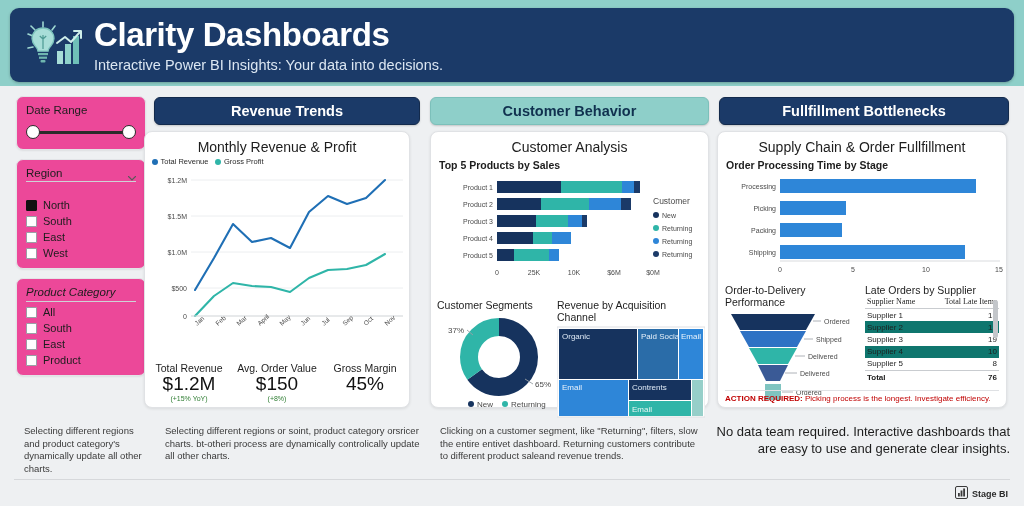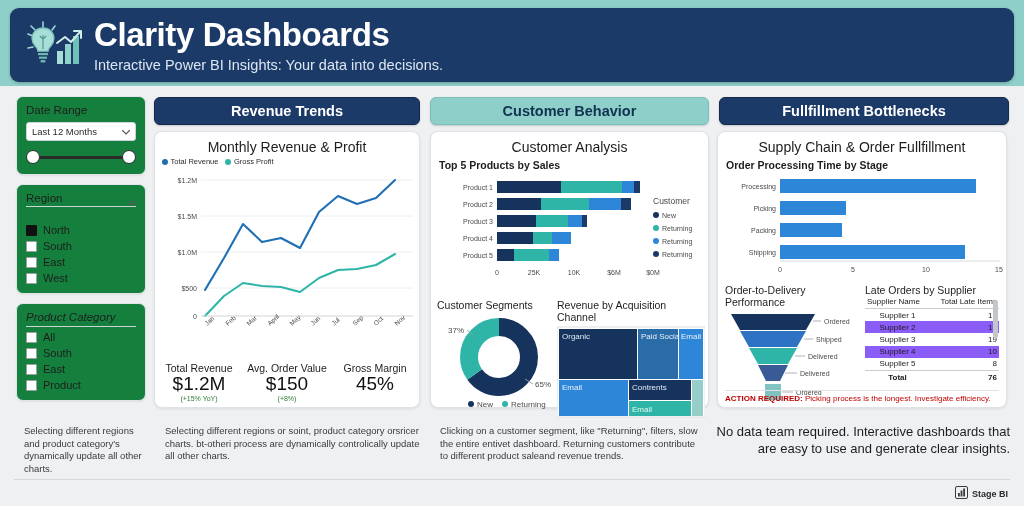--- a/index.html
+++ b/index.html
@@ -24,21 +24,21 @@
   .logo { width: 62px; height: 60px; flex: 0 0 62px; }
   .header-text { margin-left: 8px; }
   .header-title {
     color: #ffffff; font-size: 33px; font-weight: bold; letter-spacing: -0.4px; line-height: 38px;
   }
   .header-sub { color: #dbe6f2; font-size: 14.5px; line-height: 20px; margin-top: 1px; }
 
   
   .sidebar { position: absolute; left: 16px; top: 96px; width: 130px; }
   .card {
-    background: #15803d; border: 1px solid #e2e4e7; border-radius: 7px;
+    background: #ec4899; border: 1px solid #e2e4e7; border-radius: 7px;
     box-shadow: 0 1px 2px rgba(0,0,0,.07);
     padding: 7px 9px 9px 9px; margin-bottom: 9px;
   }
   .card-title { font-size: 11.5px; color: #1d1d1d; font-weight: normal; }
   .card-title.underlined { border-bottom: 1px solid #cfd2d6; padding-bottom: 3px; margin-bottom: 3px; font-style: italic; }
   .card-head-row { display: flex; align-items: center; justify-content: space-between;
      border-bottom: 1px solid #cfd2d6; padding-bottom: 2px; margin-bottom: 17px; }
   .select {
     margin-top: 6px; height: 19px; border: 1px solid #cfd2d6; border-radius: 3px;
     display: flex; align-items: center; justify-content: space-between;
@@ -65,21 +65,21 @@
   #tab-0 { left: 154px; width: 266px; }
   #tab-1 { left: 430px; width: 279px; }
   #tab-2 { left: 719px; width: 290px; }
 
   
   .panel {
     position: absolute; top: 131px; background: #ffffff;
     border: 1px solid #e0e2e5; border-radius: 8px;
     box-shadow: 0 1px 3px rgba(0,0,0,.09);
   }
-  #panel-0 { left: 154px; width: 266px; height: 277px; }
+  #panel-0 { left: 144px; width: 266px; height: 277px; }
   #panel-1 { left: 430px; width: 279px; height: 277px; }
   #panel-2 { left: 717px; width: 290px; height: 277px; }
   .panel-title { text-align: center; font-size: 14px; color: #1d1d1d; padding-top: 7px; }
   .sub-title { font-size: 10.5px; color: #1d1d1d; font-weight: bold; padding-left: 8px; margin-top: 4px; }
 
   
   .legend-row { display: flex; gap: 7px; padding-left: 7px; margin-top: 2px; }
   .legend-item { display: flex; align-items: center; font-size: 7.5px; color: #2b2b2b; }
   .dot { width: 6px; height: 6px; border-radius: 50%; margin-right: 2.5px; }
 
@@ -89,24 +89,24 @@
   
   .kpis { display: flex; position: absolute; left: 0; bottom: 5px; width: 100%; }
   .kpi { flex: 1; text-align: center; }
   .kpi-label { font-size: 10.5px; color: #1d1d1d; }
   .kpi-value { font-size: 19px; color: #111; margin-top: -1px; }
   .kpi-delta { font-size: 7px; color: #2e7d32; }
 
   
   .tbl { width: 100%; border-collapse: collapse; font-size: 8px; color: #1d1d1d; }
   .tbl th { font-weight: normal; font-size: 8px; color: #1d1d1d; text-align: left;
-     border-bottom: 1px solid #c9ccd0; padding: 1px 2px 2px 2px; }
-  .tbl td { padding: 1.6px 2px; text-align: center; }
+     border-bottom: 1px solid #c9ccd0; padding: 1px 2px 2px 2px; font-family: Liberation Serif, serif; }
+  .tbl td { padding: 1.6px 2px; }
   .tbl td.num, .tbl th.num { text-align: right; }
-  .tbl tr.alt td { background: #8b5cf6; }
+  .tbl tr.alt td { background: #0f766e; }
   .tbl tr.total td { font-weight: bold; border-top: 1px solid #c9ccd0; }
 
   .action {
     position: absolute; left: 7px; right: 7px; bottom: 4px;
     border-top: 1px solid #dfe1e4; padding-top: 3px;
     font-size: 8px; color: #c00000;
   }
   .action b { font-weight: bold; }
 
   
@@ -157,28 +157,20 @@
     <div class="header-text">
       <div class="header-title">Clarity Dashboards</div>
       <div class="header-sub">Interactive Power BI Insights: Your data into decisions.</div>
     </div>
   </div>
 
   <div class="sidebar">
 
     <div class="card">
       <div class="card-title">Date Range</div>
-      <div class="select">
-        <span>Last 12 Months</span>
-        <span class="chev">
-          <svg viewBox="0 0 10 10" width="10" height="10">
-              <path d="M1.5 3.5L5 7l3.5-3.5" stroke="#5a5a5a" stroke-width="1.1" fill="none" stroke-linecap="round"></path>
-            </svg>
-        </span>
-      </div>
       <div class="slider">
         <div class="slider-track"></div>
         <div class="knob left"></div>
         <div class="knob right"></div>
       </div>
     </div>
 
     <div class="card">
       <div class="card-head-row">
         <span class="card-title">Region</span>

